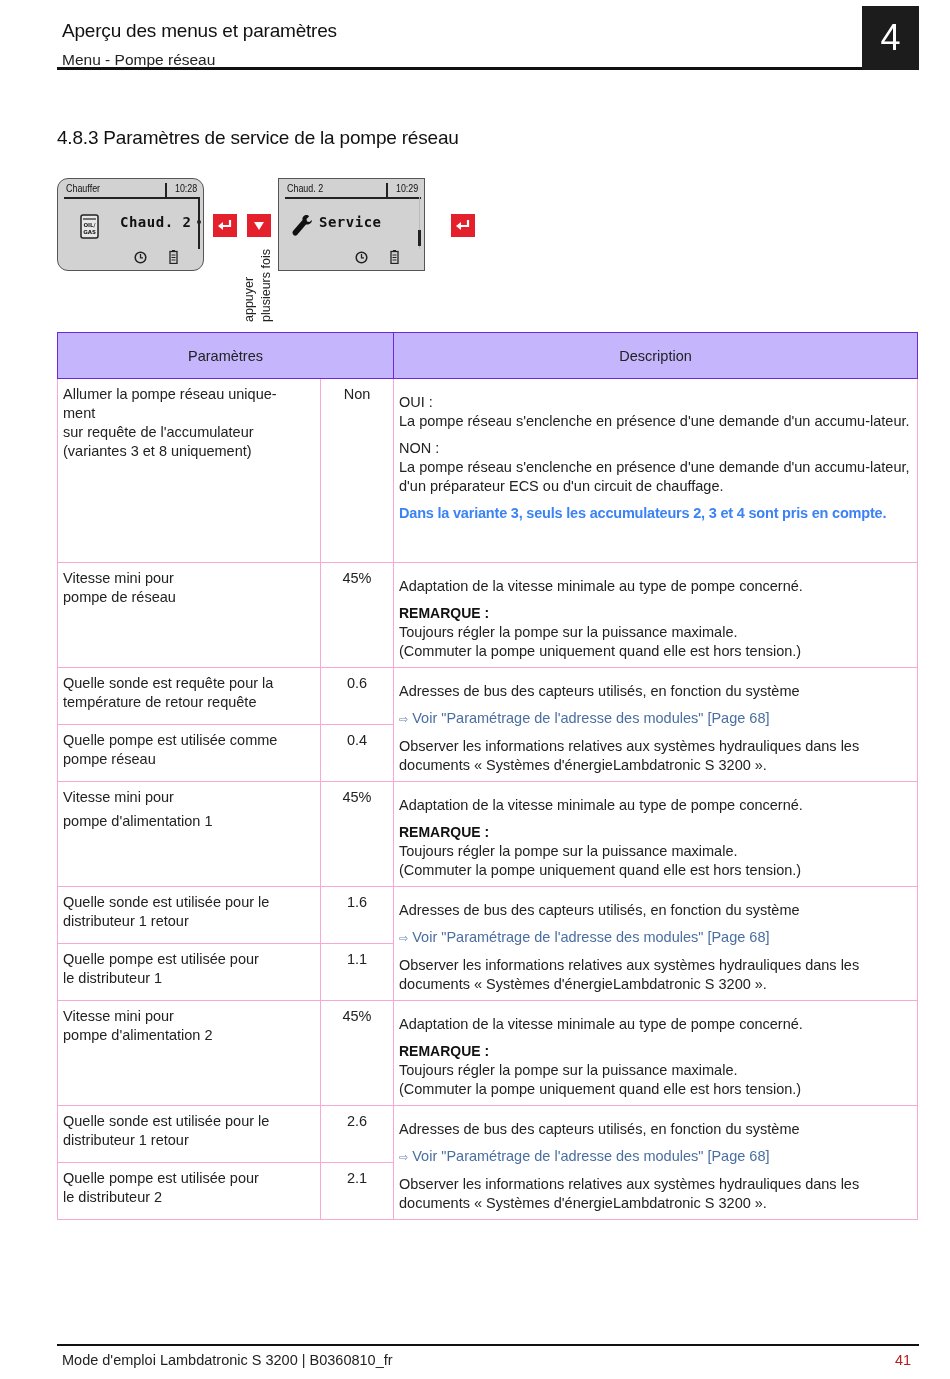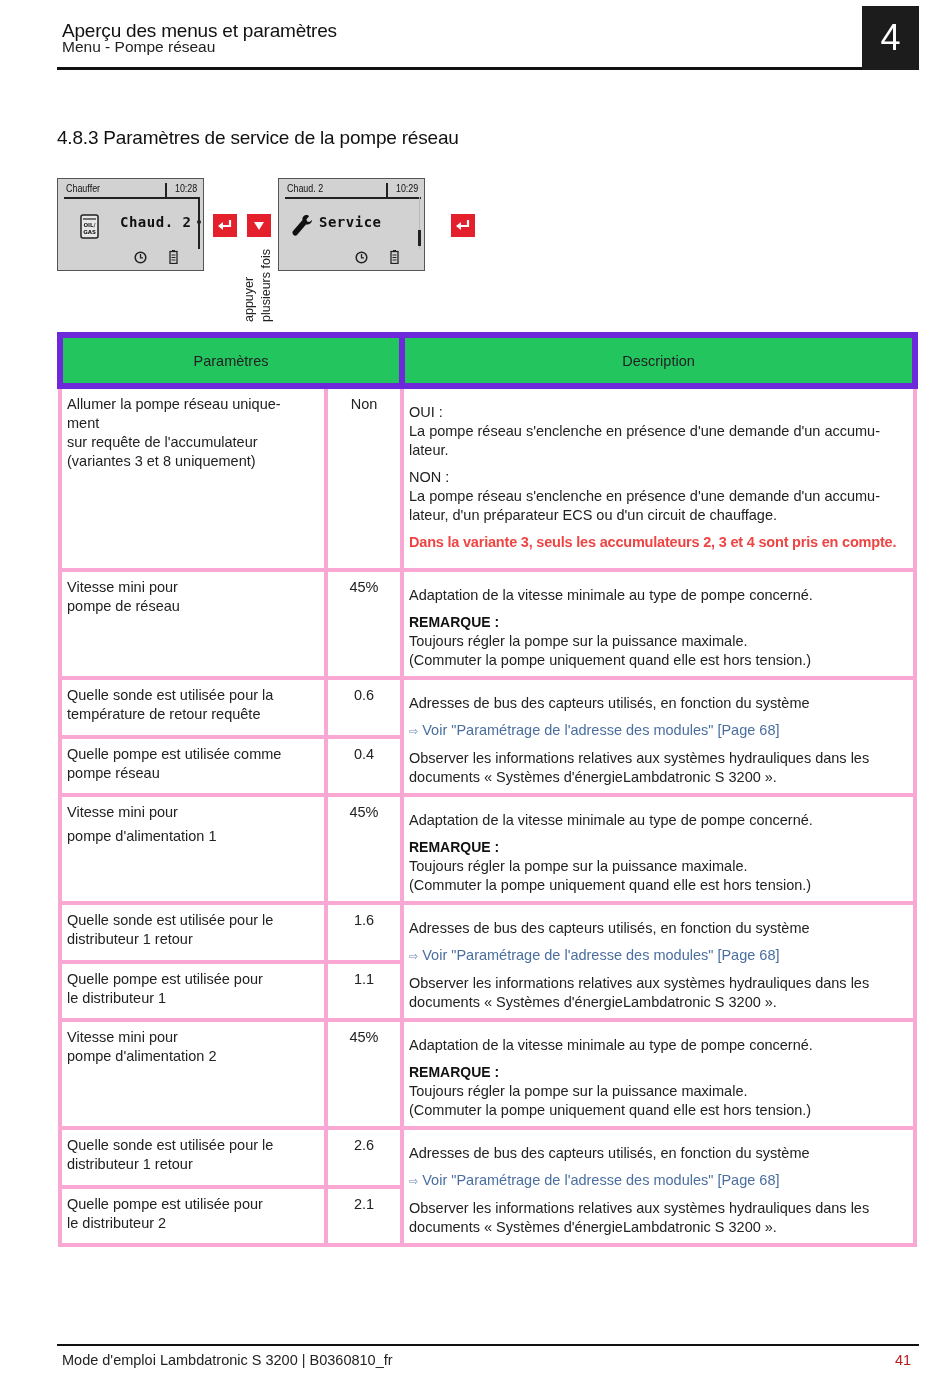--- a/index.html
+++ b/index.html
@@ -1,19 +1,19 @@
 <!DOCTYPE html>
 <html><head>
 <meta charset="utf-8">
 <style>
   html, body { margin: 0; padding: 0; background: #ffffff; }
   body { width: 950px; height: 1379px; position: relative; font-family: "Liberation Sans", sans-serif; color: #1a1a1a; overflow: hidden; }
 
   .hdr-title { position: absolute; left: 62px; top: 20px; font-size: 19px; color: #111; letter-spacing: -0.2px; }
-  .hdr-sub { position: absolute; left: 62px; top: 38px; font-size: 15.5px; color: #222; }
+  .hdr-sub { position: absolute; left: 62px; top: 51px; font-size: 15.5px; color: #222; }
   .hdr-rule { position: absolute; left: 57px; top: 67px; width: 862px; height: 3px; background: #111; }
   .chapter-box { position: absolute; left: 862px; top: 6px; width: 57px; height: 64px; background: #1c1c1c; color: #fff; font-size: 36px; display: flex; align-items: center; justify-content: center; }
 
   .section-title { position: absolute; left: 57px; top: 127px; font-size: 19px; color: #111; letter-spacing: -0.2px; }
 
   
   .lcd { position: absolute; width: 147px; height: 93px; background: #d2d2d2; border: 1px solid #555; box-sizing: border-box; font-family: "DejaVu Sans Mono", monospace; color: #111; }
   .lcd .top-left { position: absolute; left: 8px; top: 3px; font-size: 10.5px; font-family: "Liberation Sans", sans-serif; transform: scaleX(0.85); transform-origin: left; }
   .lcd .top-right { position: absolute; right: 6px; top: 3px; font-size: 10.5px; font-family: "Liberation Sans", sans-serif; transform: scaleX(0.85); transform-origin: right; }
   .lcd .line-h1 { position: absolute; left: 6px; top: 18px; width: 106px; height: 1.5px; background: #222; }
@@ -22,47 +22,47 @@
   .lcd .scroll-v { position: absolute; left: 140px; top: 18px; width: 1.5px; height: 52px; background: #222; }
   .lcd .main-text { position: absolute; font-size: 14px; font-weight: bold; letter-spacing: 0.5px; }
   .lcd .bottom-icons { position: absolute; left: 76px; top: 70px; display: flex; gap: 22px; }
 
   .red-btn { position: absolute; width: 24px; height: 23px; background: #e3202b; display: flex; align-items: center; justify-content: center; }
 
   .rot-label { position: absolute; left: 241px; top: 322px; transform: rotate(-90deg); transform-origin: left top; font-size: 12.5px; line-height: 17px; color: #222; white-space: nowrap; }
 
   
   table.params { position: absolute; left: 57px; top: 332px; width: 861px; border-collapse: collapse; font-size: 14.5px; color: #222; }
-  table.params th { background: #22c55e; border: 6px solid #6d28d9; height: 29px; font-weight: normal; font-size: 14.5px; padding: 8px; }
-  table.params td { border: 4px solid #f9a8d4; vertical-align: top; padding: 6px 5px 6px 5px; line-height: 19px; }
+  table.params th { background: #c4b5fd; border: 1px solid #6d28d9; height: 29px; font-weight: normal; font-size: 14.5px; padding: 8px; }
+  table.params td { border: 1px solid #f9a8d4; vertical-align: top; padding: 6px 5px 6px 5px; line-height: 19px; }
   td.c-name { width: 252px; }
   td.c-val { width: 62px; text-align: center; }
   td.c-desc { }
   .desc-p { margin: 8px 0 5px 0; }
   .desc-p:last-child { margin-bottom: 0; }
-  .desc-bold { font-weight: bold; letter-spacing: -0.2px; color: #ef4444; }
+  .desc-bold { font-weight: bold; letter-spacing: -0.2px; color: #3b82f6; }
   .remark { font-weight: bold; color: #111; font-size: 14px; }
   .link { color: #4a6ea0; }
   .link .arrow { font-size: 11px; color: #6b88b5; }
 
   .footer-rule { position: absolute; left: 57px; top: 1344px; width: 862px; height: 2px; background: #111; }
   .footer-left { position: absolute; left: 62px; top: 1352px; font-size: 14.5px; color: #222; }
   .footer-right { position: absolute; left: 895px; top: 1352px; font-size: 14.5px; color: #b91c1c; }
 </style>
 </head>
 <body>
 
 <div class="hdr-title">Aperçu des menus et paramètres</div>
 <div class="hdr-sub">Menu - Pompe réseau</div>
 <div class="hdr-rule"></div>
 <div class="chapter-box">4</div>
 
 <div class="section-title">4.8.3 Paramètres de service de la pompe réseau</div>
 
-<div class="lcd" style="left:57px; top:178px;">
+<div class="lcd" style="left:57px; top:178px;border-radius:11px;">
   <span class="top-left">Chauffer</span>
   <span class="top-right">10:28</span>
   <div class="line-h1"></div>
   <div class="line-v1"></div>
   <div class="line-h2"></div>
   <div class="scroll-v"></div>
   <div style="position:absolute; left:139px; top:41px; width:4px; height:4px; background:#222; border-radius:50%;"></div>
   <span style="position:absolute; left:22px; top:35px;">
     <svg width="19" height="25" viewBox="0 0 19 25">
         <rect x="1" y="1" width="17" height="23" rx="2" fill="#e8e8e8" stroke="#222" stroke-width="1.5"></rect>
@@ -195,21 +195,21 @@
         <p class="desc-p">
           <span class="remark">REMARQUE :</span><br>
           <span>Toujours régler la pompe sur la puissance maximale.</span><br>
           <span>(Commuter la pompe uniquement quand elle est hors tension.)</span>
         </p>
       </td>
     </tr>
 
     <tr style="height:49px;">
       <td class="c-name">
-        <div>Quelle sonde est utilisée pour la</div>
+        <div>Quelle sonde est requête pour la</div>
         <div>température de retour requête</div>
       </td>
       <td class="c-val">0.6</td>
       <td class="c-desc" rowspan="2">
         <p class="desc-p">Adresses de bus des capteurs utilisés, en fonction du système</p>
         <p class="desc-p link">
           <span class="arrow">⇨</span>
           <span>Voir "Paramétrage de l'adresse des modules" [Page 68]</span>
         </p>
         <p class="desc-p">Observer les informations relatives aux systèmes hydrauliques dans les documents « Systèmes d'énergieLambdatronic S 3200 ».</p>

